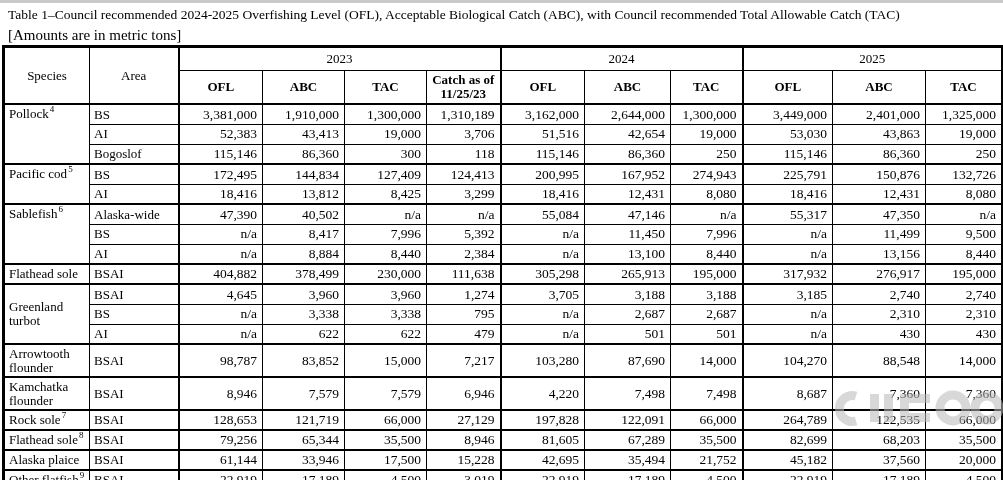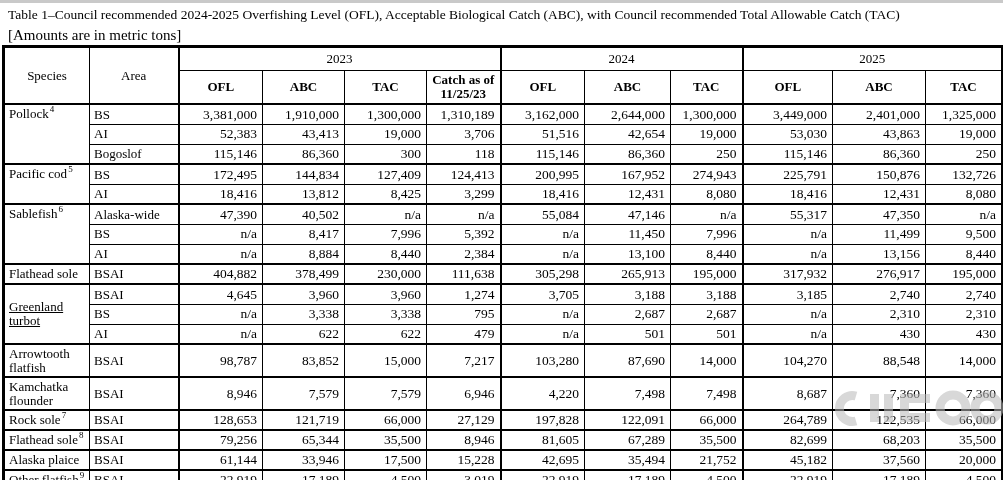--- a/index.html
+++ b/index.html
@@ -49,21 +49,21 @@
     font-weight: bold;
   }
   thead th { text-align: center; }
   tbody tr { height: 20px; }
   td.species, td.area {
     text-align: left;
     padding: 1px 2px 1px 4px;
     line-height: 1.08;
   }
   td.species { vertical-align: top; padding-top: 2px; }
-  td.species.vmid { vertical-align: middle; padding-top: 1px; text-decoration: underline; }
+  td.species.vmid { vertical-align: middle; padding-top: 1px; }
   td.num {
     text-align: right;
     padding: 1px 5px 1px 2px;
     font-size: 13.5px;
   }
   .vthick { border-left-width: 2.5px; }
   tr.group-start td { border-top-width: 2.5px; }
   sup {
     font-size: 9px;
     line-height: 0;
@@ -282,21 +282,21 @@
         <td class="num">622</td>
         <td class="num">479</td>
         <td class="num vthick">n/a</td>
         <td class="num">501</td>
         <td class="num">501</td>
         <td class="num vthick">n/a</td>
         <td class="num">430</td>
         <td class="num">430</td>
       </tr>
       <tr class="group-start">
-        <td class="species">Arrowtooth flatfish</td>
+        <td class="species">Arrowtooth flounder</td>
         <td class="area">BSAI</td>
         <td class="num vthick">98,787</td>
         <td class="num">83,852</td>
         <td class="num">15,000</td>
         <td class="num">7,217</td>
         <td class="num vthick">103,280</td>
         <td class="num">87,690</td>
         <td class="num">14,000</td>
         <td class="num vthick">104,270</td>
         <td class="num">88,548</td>

